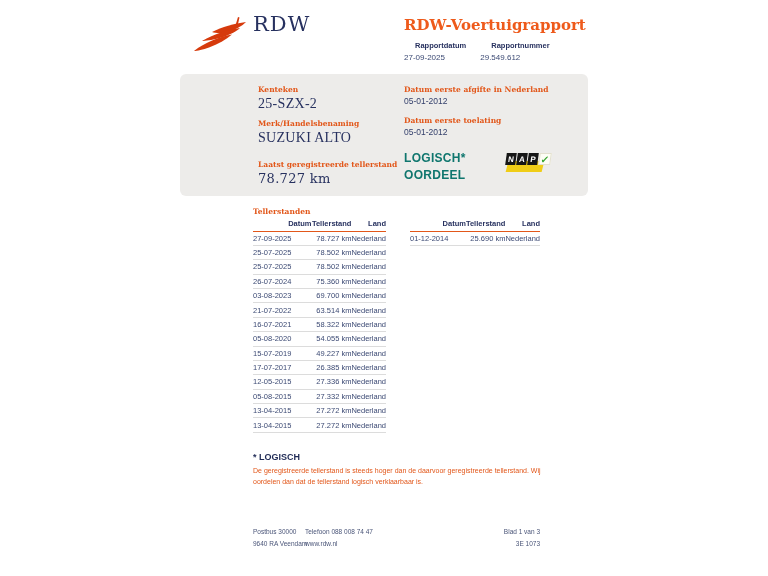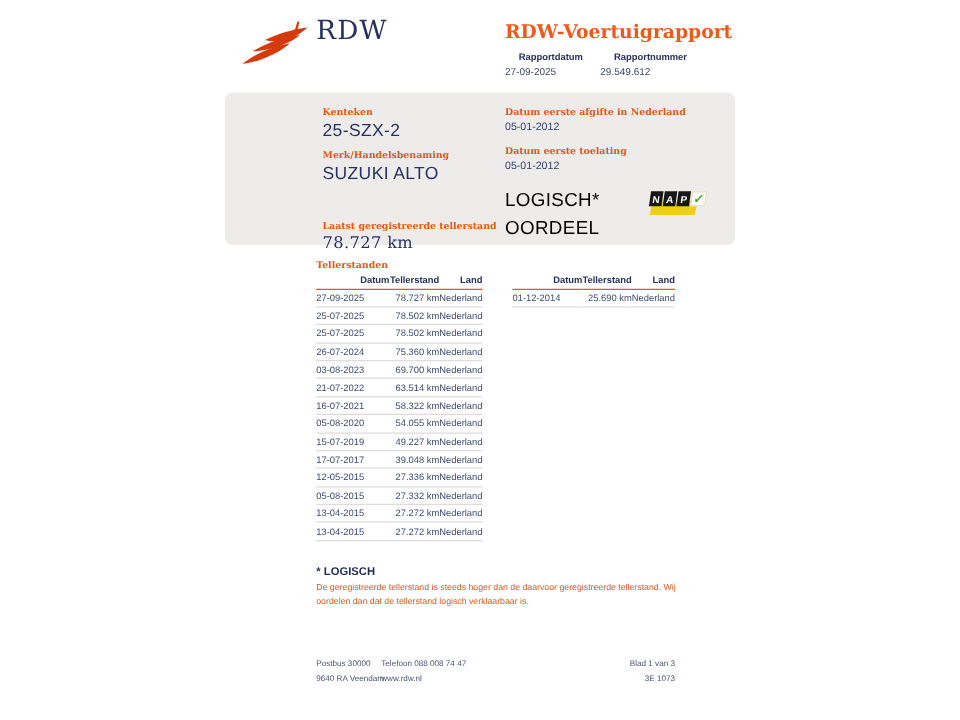--- a/index.html
+++ b/index.html
@@ -17,26 +17,26 @@
   .meta .lbl{font-weight:bold;font-size:7.5px;color:#27315f;margin-bottom:3px;padding-left:11px;}
   .meta .val{font-size:8px;color:#3c4a74;}
 
   
   .sumbox{position:absolute;left:180px;top:74px;width:408px;height:122px;
           background:#edecea;border-radius:6px;}
   .col-left{position:absolute;left:78px;top:11px;}
   .col-right{position:absolute;left:224px;top:11px;width:176px;}
   .olabel{font-family:"DejaVu Serif",serif;font-weight:bold;font-size:7.5px;
           color:#e2571a;margin-bottom:2px;}
-  .bigval{font-family:Liberation Sans, sans-serif;font-size:14px;color:#27315f;letter-spacing:.3px;}
+  .bigval{font-family:Liberation Serif, serif;font-size:14px;color:#27315f;letter-spacing:.3px;}
   .midval{font-family:"DejaVu Serif",serif;font-size:13px;color:#27315f;letter-spacing:.3px;}
   .smallval{font-size:8.5px;color:#333f6b;}
-  .gap7{margin-bottom:7px;} .gap10{margin-bottom:10px;} .gap21{margin-bottom:30px;}
+  .gap7{margin-bottom:7px;} .gap10{margin-bottom:10px;} .gap21{margin-bottom:14px;}
   .oordeel-row{display:flex;align-items:flex-start;margin-top:13px;}
-  .oordeel{font-weight:normal;font-size:15px;line-height:1.45;letter-spacing:.3px;color:#000000;}
+  .oordeel{font-weight:bold;font-size:12px;line-height:1.45;letter-spacing:.3px;color:#0f766e;}
   
   .nap{position:relative;width:42px;height:22px;margin-left:40px;margin-top:2px;}
   .nap-yellow{position:absolute;left:1px;top:9px;width:36px;height:11px;
               background:#f0cd17;transform:skewX(-14deg);}
   .nap-tiles{position:absolute;left:0;top:1px;display:flex;}
   .nap-tile{width:10px;height:12px;background:#161616;color:#fff;font-weight:bold;
             font-size:8px;display:flex;align-items:center;justify-content:center;
             margin-right:1px;transform:skewX(-8deg);}
   .nap-check{width:12px;height:12px;background:#fdfdf5;color:#36a52e;font-weight:bold;
              font-size:10px;display:flex;align-items:center;justify-content:center;
@@ -179,21 +179,21 @@
           <td class="num">54.055 km</td>
           <td class="num">Nederland</td>
         </tr>
         <tr>
           <td>15-07-2019</td>
           <td class="num">49.227 km</td>
           <td class="num">Nederland</td>
         </tr>
         <tr>
           <td>17-07-2017</td>
-          <td class="num">39.048 km</td>
+          <td class="num">26.385 km</td>
           <td class="num">Nederland</td>
         </tr>
         <tr>
           <td>12-05-2015</td>
           <td class="num">27.336 km</td>
           <td class="num">Nederland</td>
         </tr>
         <tr>
           <td>05-08-2015</td>
           <td class="num">27.332 km</td>

